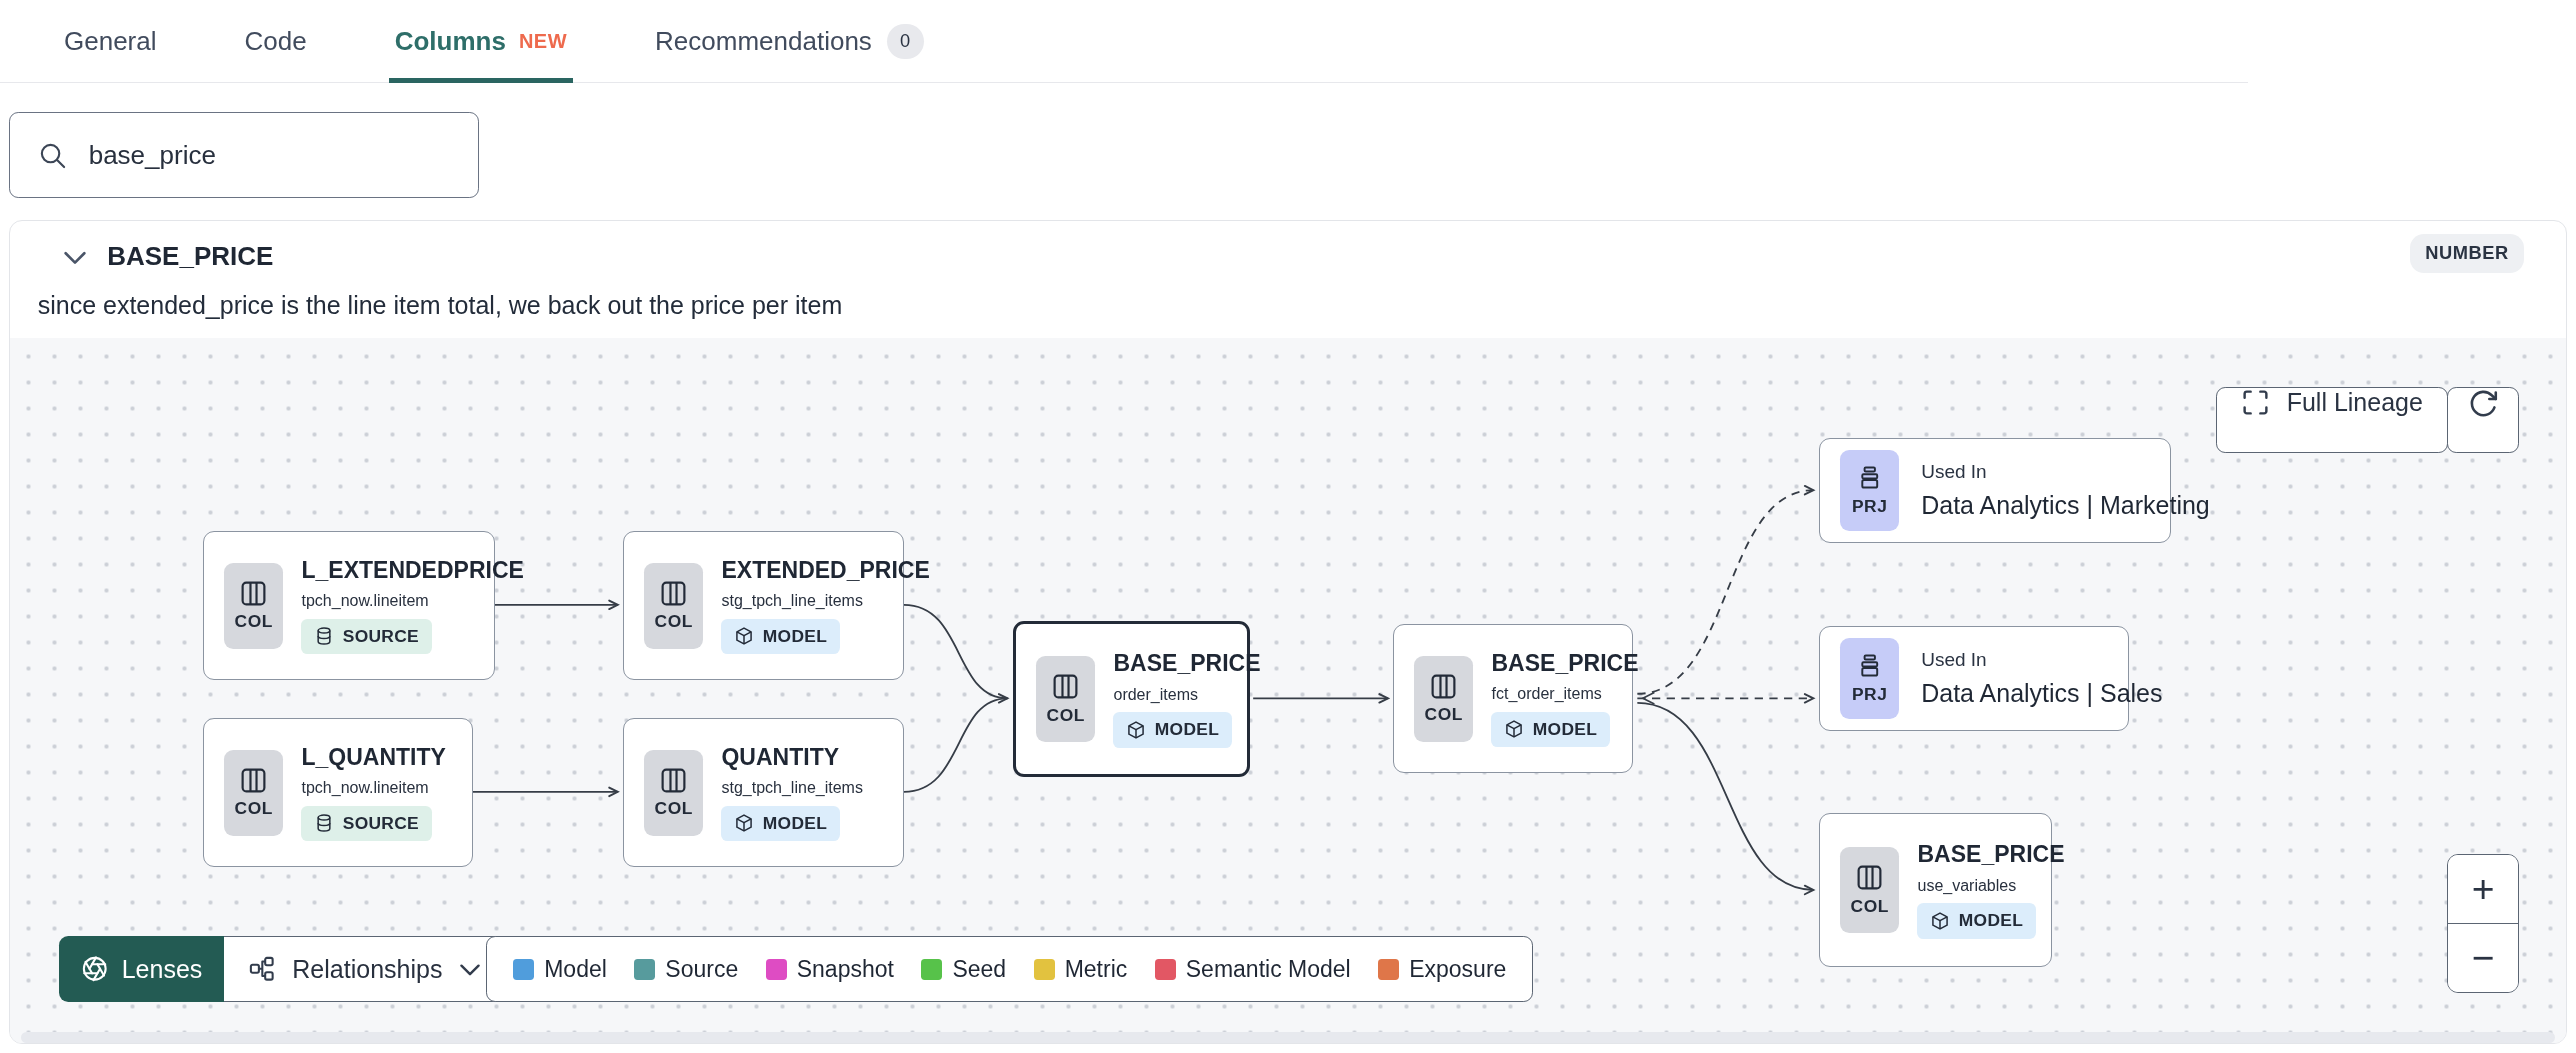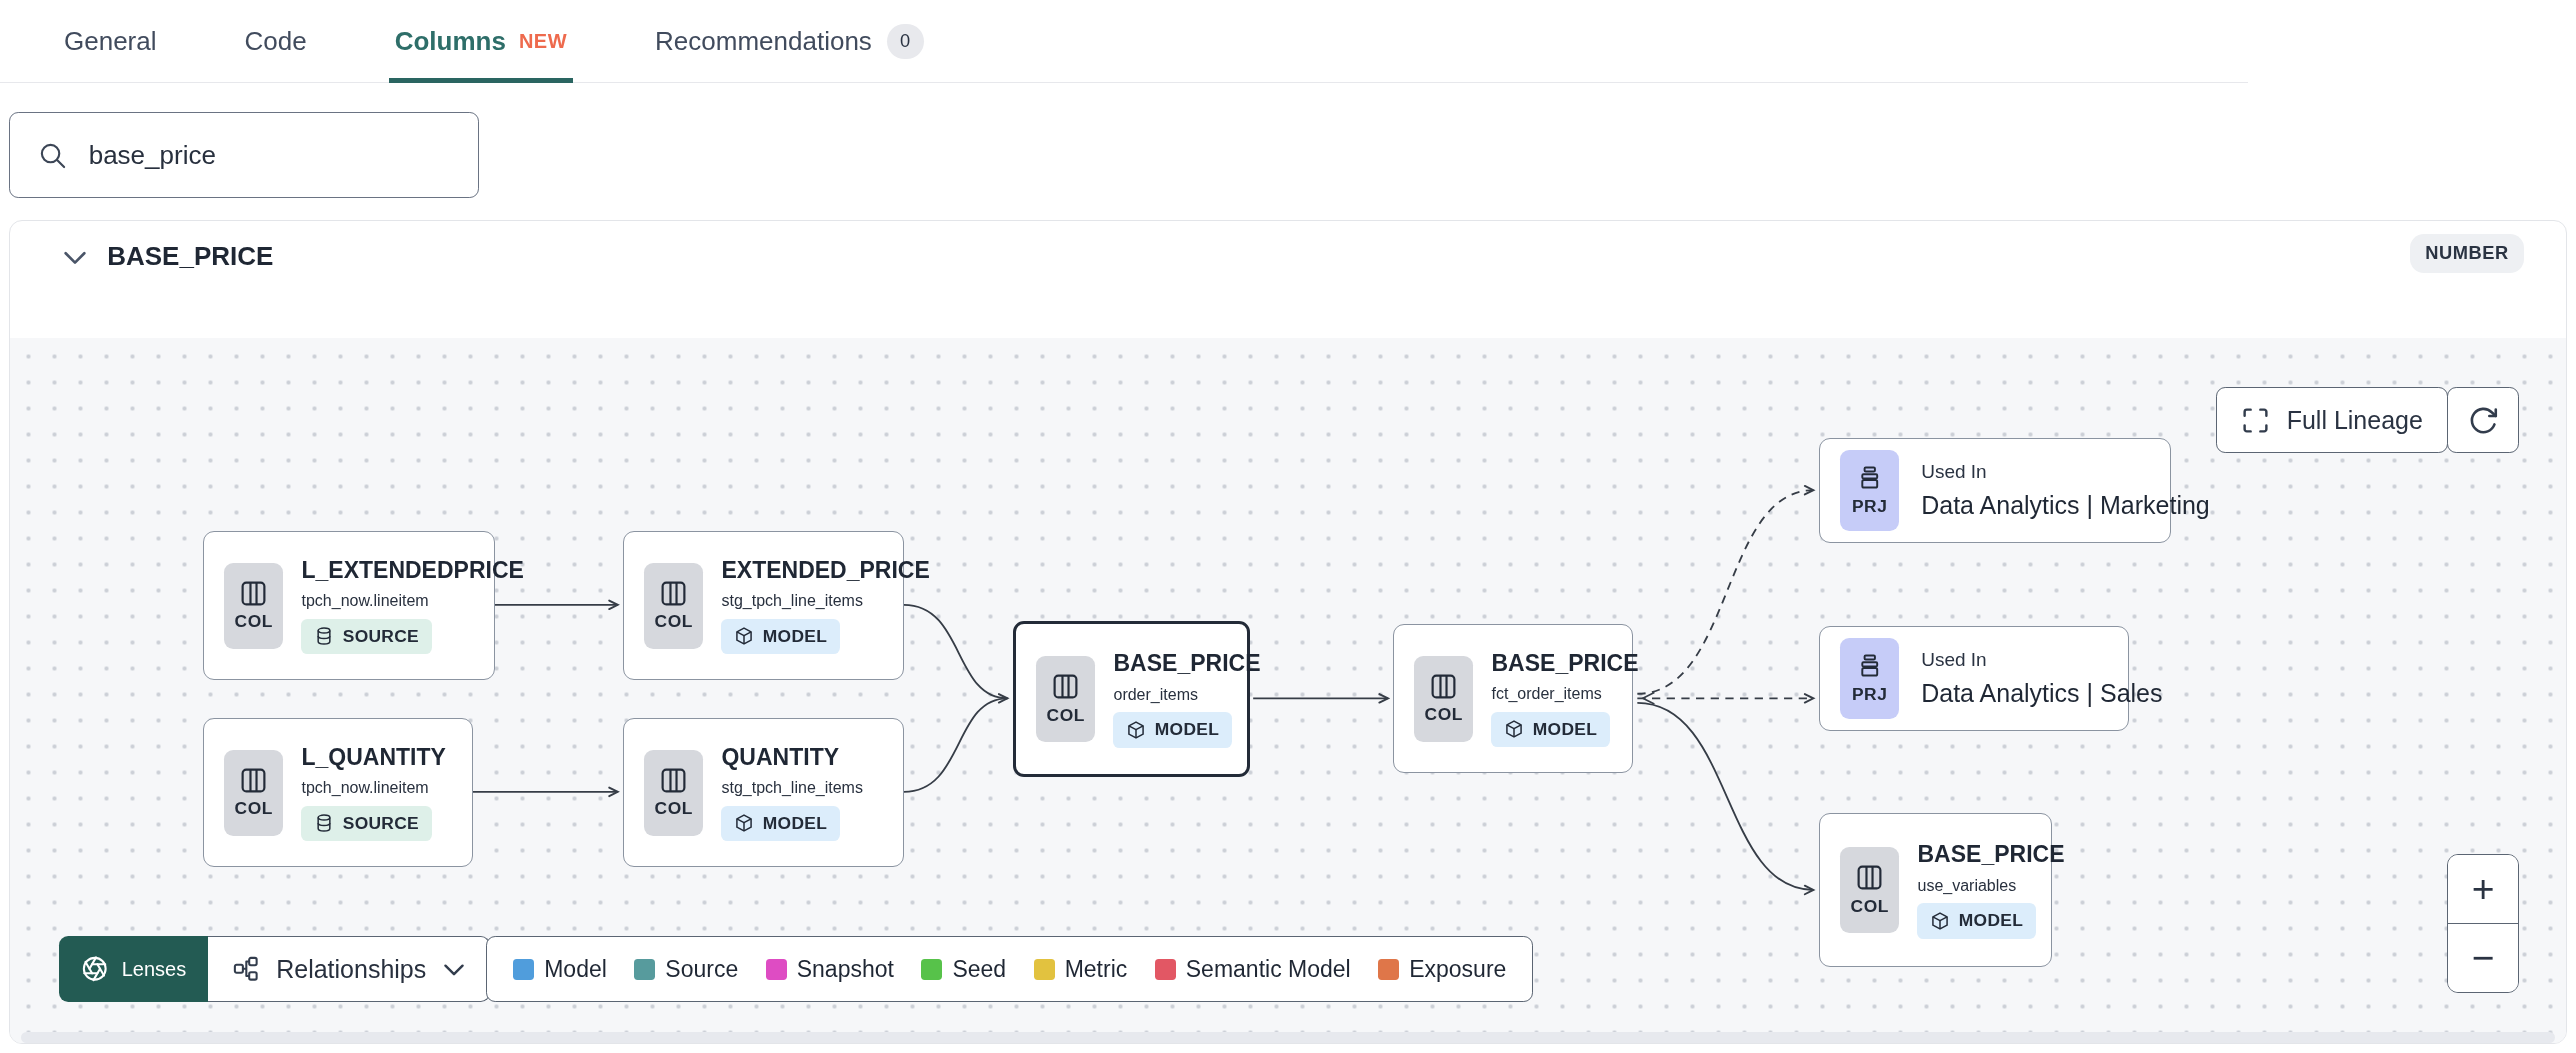--- a/index.html
+++ b/index.html
@@ -64,31 +64,31 @@
   .n3 { left:613px; top:380px; width:281px; height:149px; }
   .n4 { left:1003px; top:283px; width:237px; height:156px; }
   .n5 { left:1383px; top:286px; width:240px; height:149px; }
   .n6 { left:1809px; top:100px; width:352px; height:105px; }
   .n7 { left:1809px; top:288px; width:310px; height:105px; }
   .n8 { left:1809px; top:475px; width:233px; height:154px; }
   .n6, .n7 { gap:22px; }
 
   
   .btn { background:#fff; border:1.8px solid #5b6573; border-radius:9.2px; color:#2a3342;
-         display:flex; align-items:center; justify-content:center; cursor:pointer; }
+         display:flex; align-items:flex-start; justify-content:center; cursor:pointer; }
   .full-lineage { position:absolute; left:2206px; top:49px; height:66px; padding:0 24px; gap:16.5px; font-size:25px; }
   .refresh-btn { position:absolute; left:2437px; top:49px; width:72px; height:66px; }
   .zoomctl { position:absolute; left:2437px; top:516px; width:72px; height:139px;
              background:#fff; border:1.8px solid #5b6573; border-radius:11px; display:flex; flex-direction:column; overflow:hidden; }
   .zoomctl .zbtn { flex:1; display:flex; align-items:center; justify-content:center; font-size:39px; color:#2a3342; cursor:pointer; background:#fff; }
   .zoomctl .zbtn:first-child { border-bottom:1.8px solid #5b6573; }
 
   .lens-bar { position:absolute; left:49px; top:598px; height:66px; display:flex; }
   .lenses-btn { background:#235b53; color:#ffffff; border-radius:9.2px 0 0 9.2px; display:flex; align-items:center;
-                gap:13px; padding:0 22px; font-size:20px; cursor:pointer; }
+                gap:13px; padding:0 22px; font-size:25px; cursor:pointer; }
   .relationships-btn { background:#fff; border:1.8px solid #5b6573; border-left:none; border-radius:0 9.2px 9.2px 0;
                 display:flex; align-items:center; gap:16.5px; padding:0 24px; font-size:25px; color:#28303e; cursor:pointer; }
 
   .legendbox { position:absolute; left:476px; top:598px; height:66px; background:#fff; border:1.8px solid #5b6573;
                border-radius:9.2px; display:flex; align-items:center; gap:27.5px; padding:0 26px; }
   .legend-item { display:flex; align-items:center; gap:10px; font-size:23px; color:#1f2734; }
   .swatch { width:21px; height:21px; border-radius:3.7px; flex:none; }
 
   .scroll-strip { position:absolute; left:11px; right:11px; top:694px; height:11px; background:#e7e9ee; border-radius:5.5px; }
 
@@ -124,20 +124,21 @@
 
 <section class="panel">
   <div class="panel-head">
     <span class="collapse-chevron">
       <svg class="icon" width="24" height="16.5" viewBox="0 0 18 12" fill="none" stroke="#4a5568" stroke-width="2" stroke-linecap="round" stroke-linejoin="round">
           <polyline points="2,3 9,10 16,3"></polyline>
         </svg>
     </span>
     <span class="col-title">BASE_PRICE</span>
     <span class="type-badge">NUMBER</span>
+    <div class="col-desc">since extended_price is the line item total, we back out the price per item</div>
   </div>
 
   <div class="canvas">
 
     <svg class="edges" viewBox="0 0 2786 770" fill="none">
       <defs>
         <marker id="ah" viewBox="0 0 12 12" refX="10" refY="6" markerWidth="14" markerHeight="14" orient="auto" markerUnits="userSpaceOnUse">
           <path d="M2 2 L10 6 L2 10" fill="none" stroke="#363d47" stroke-width="1.8" stroke-linecap="round"></path>
         </marker>
       </defs>

